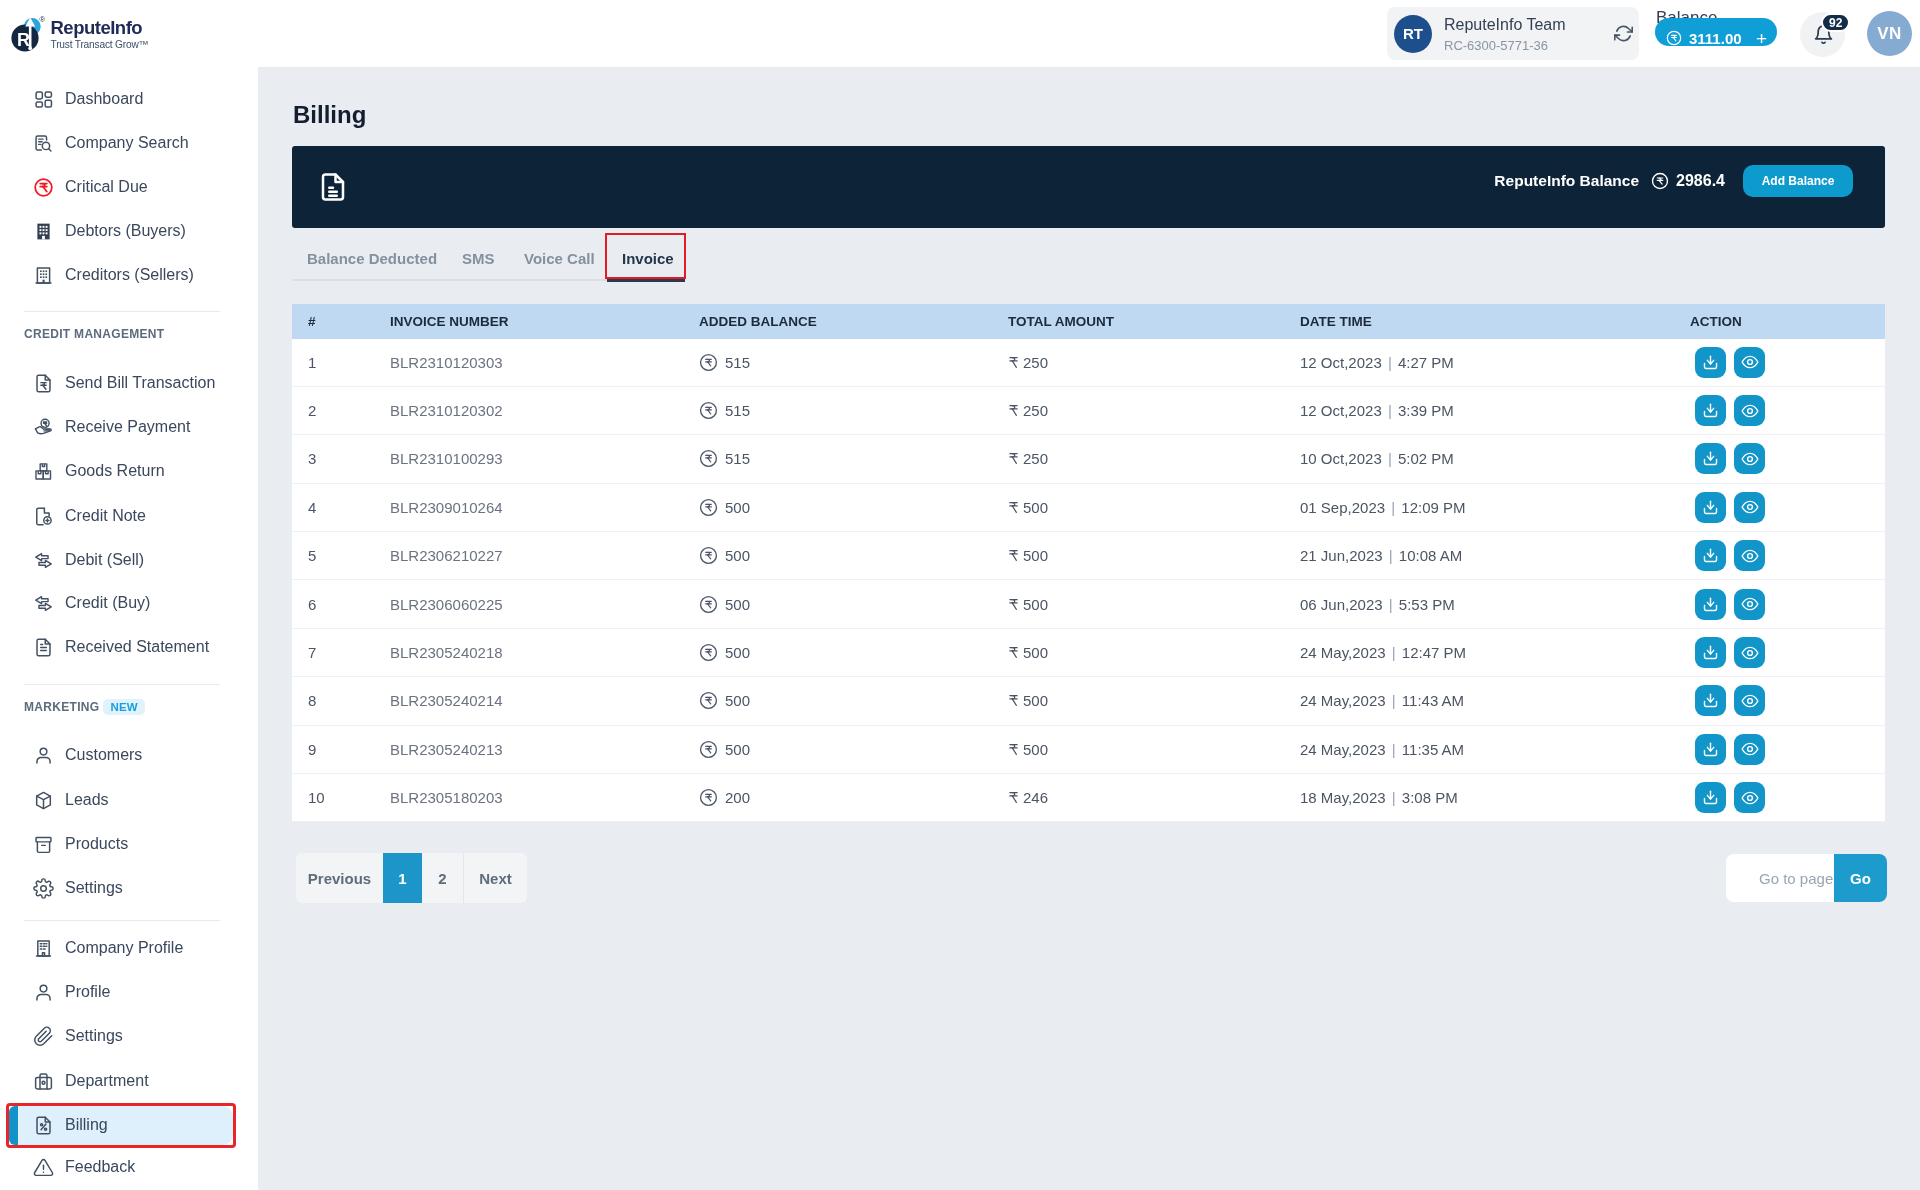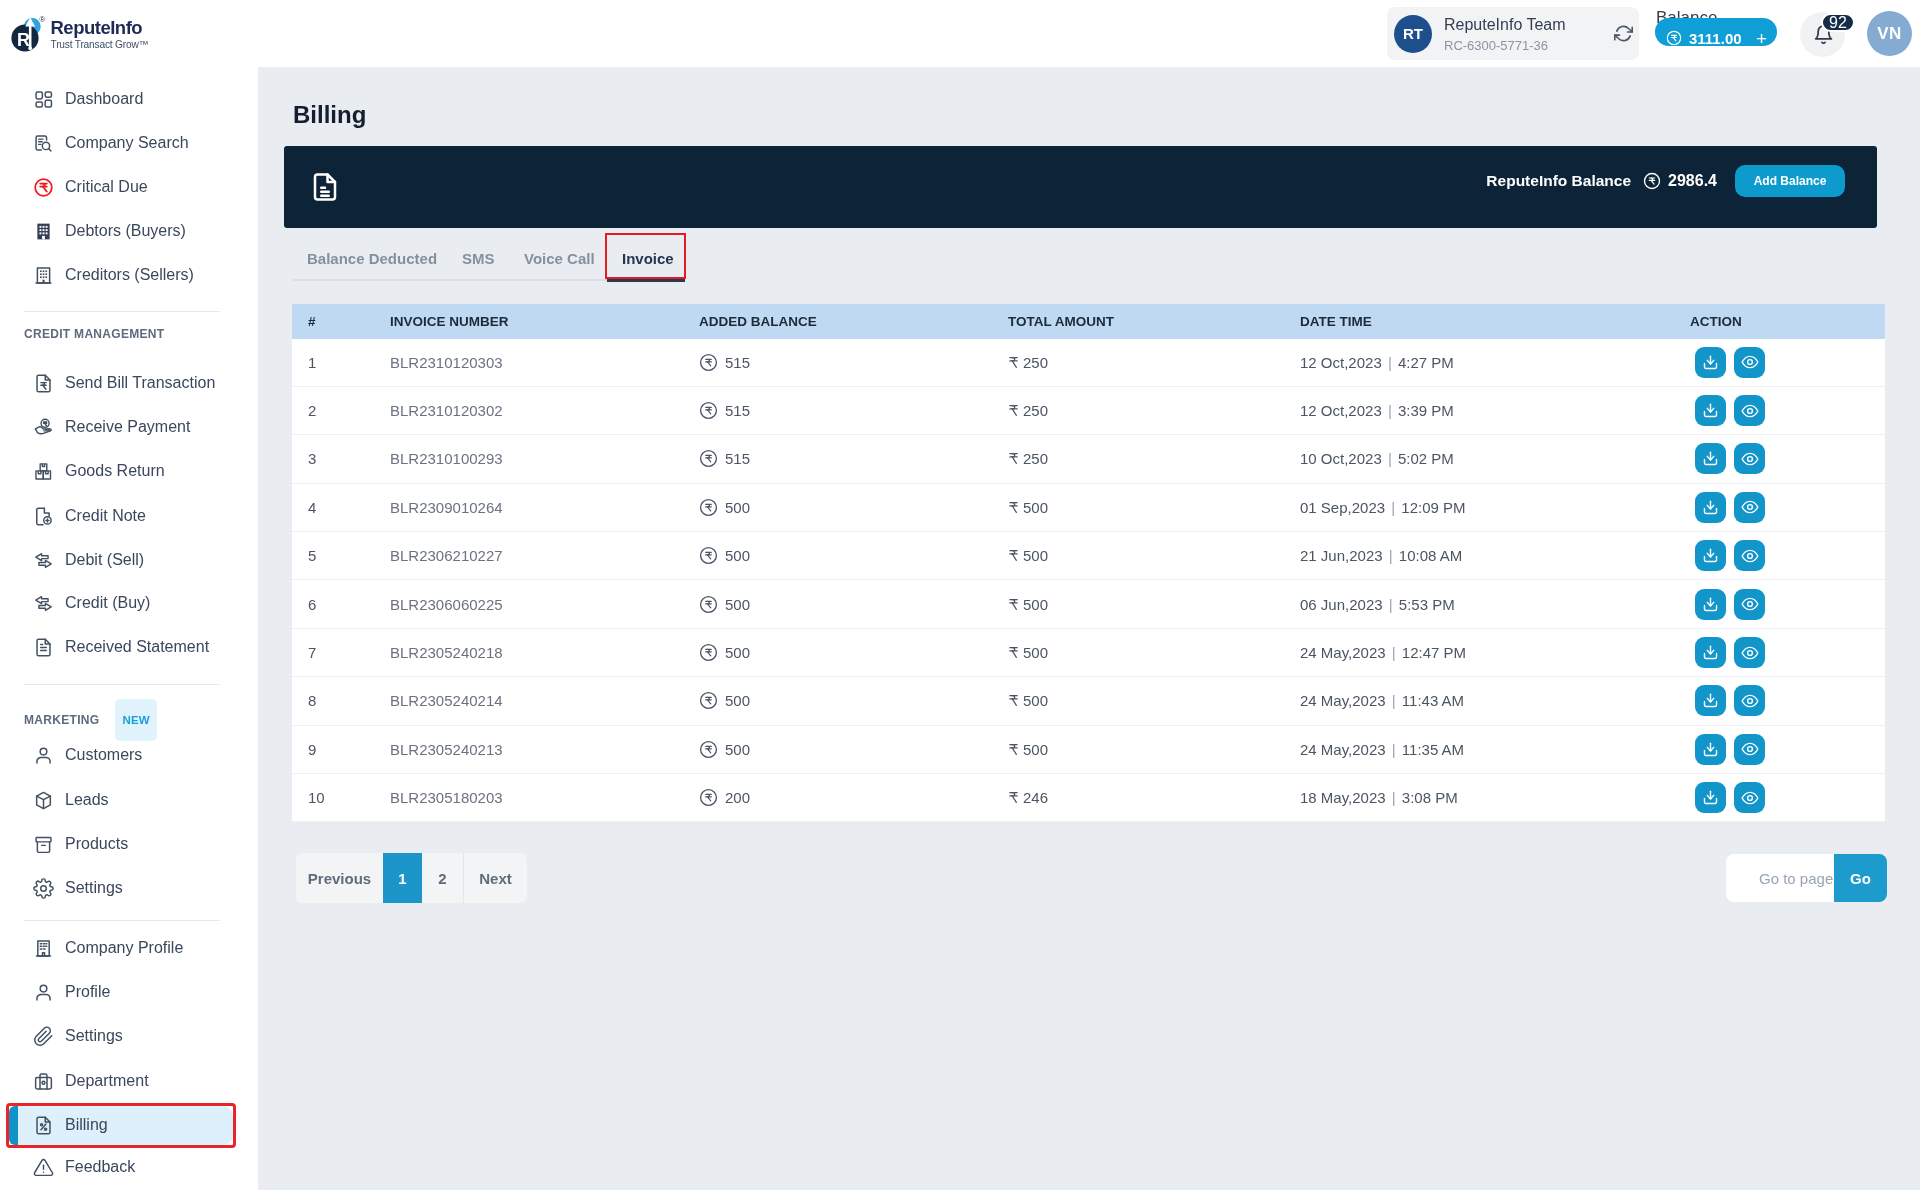--- a/index.html
+++ b/index.html
@@ -5,21 +5,21 @@
 *{margin:0;padding:0;box-sizing:border-box}
 html,body{width:1920px;height:1190px;overflow:hidden}
 body{font-family:"Liberation Sans",sans-serif;background:#e9edf1;position:relative}
 .header{position:absolute;left:0;top:0;width:1920px;height:67px;background:#fff;z-index:5}
 .sidebar{position:absolute;left:0;top:67px;width:258px;height:1123px;background:#fff;z-index:4}
 .si{position:absolute;left:0;width:220px;height:44px;display:flex;align-items:center}
 .si svg{position:absolute;left:33px;width:21px;height:21px}
 .si .lbl{position:absolute;left:65px;font-size:16px;color:#3a475c}
 .sdiv{position:absolute;left:24px;width:196px;height:1px;background:#e6e9ed}
 .shead{position:absolute;left:24px;font-size:12px;font-weight:bold;color:#5d6b7e;letter-spacing:.3px}
-.newb{display:inline-block;background:#e0f3fd;color:#189fd8;font-size:11.5px;font-weight:bold;padding:15px 7px;border-radius:5px;margin-left:16px;letter-spacing:.2px}
+.newb{display:inline-block;background:#e0f3fd;color:#189fd8;font-size:11.5px;font-weight:bold;padding:2px 7px;border-radius:5px;margin-left:4px;letter-spacing:.2px}
 .active-wrap{position:absolute;left:6px;top:1036px;width:230px;height:45px;border:3px solid #e8252a;border-radius:4px}
 .active-bg{position:absolute;left:9px;top:1039px;width:224px;height:39px;background:#def0fb;border-radius:10px}
 .active-bar{position:absolute;left:9px;top:1039px;width:9px;height:39px;background:#1193c9;border-radius:6px 0 0 6px}
 
 .thead{display:flex;align-items:center;height:34.5px;background:#bed9f1;font-size:13.5px;font-weight:bold;color:#1c2a3a}
 .trow{display:flex;align-items:center;height:48.4px;border-bottom:1px solid #eef1f4;font-size:15px;color:#4b5563}
 .c1{padding-left:16px;width:98px;flex:none}
 .c2{width:309px;flex:none}
 .c3{width:309px;flex:none;display:flex;align-items:center}
 .c4{width:292px;flex:none}
@@ -69,21 +69,21 @@
       </svg>
   <span style="font-size:15px;font-weight:bold;margin-left:7px">3111.00</span>
   <span style="font-size:19px;font-weight:400;margin-left:auto;line-height:1">+</span>
 </div>
 
 <div style="position:absolute;left:1800px;top:11.5px;width:45px;height:45px;border-radius:50%;background:#f1f2f4"></div>
 <svg style="position:absolute;left:1813px;top:24px" width="21" height="21" viewBox="0 0 24 24" fill="none" stroke="#2e3a4e" stroke-width="2" stroke-linecap="round" stroke-linejoin="round">
       <path d="M18 8A6 6 0 0 0 6 8c0 7-3 9-3 9h18s-3-2-3-9"></path>
       <path d="M13.73 21a2 2 0 0 1-3.46 0"></path>
     </svg>
-<div style="position:absolute;left:1821px;top:13px;height:19px;padding:0 6px;background:#132c47;border:2px solid #fff;border-radius:10px;color:#fff;font-size:16px;font-weight:normal;display:flex;align-items:center">92</div>
+<div style="position:absolute;left:1821px;top:13px;height:19px;padding:0 6px;background:#132c47;border:2px solid #fff;border-radius:10px;color:#fff;font-size:12px;font-weight:bold;display:flex;align-items:center">92</div>
 
 <div style="position:absolute;left:1867px;top:11px;width:45px;height:45px;border-radius:50%;background:#85abd2;color:#fff;font-size:17px;font-weight:bold;display:flex;align-items:center;justify-content:center;letter-spacing:.5px">VN</div>
 </div>
 <div class="sidebar">
 <div class="active-bg"></div>
     <div class="active-bar"></div>
     <div class="active-wrap"></div>
 <div class="si" style="top:10px">
       <svg viewBox="0 0 24 24">
         <g stroke="#425062" stroke-width="1.7" fill="none" stroke-linecap="round" stroke-linejoin="round">
@@ -334,21 +334,21 @@
           <path d="M12 9.5v4.5"></path>
           <path d="M12 17.5h.01"></path>
         </g>
       </svg>
       <span class="lbl">Feedback</span>
     </div>
 </div>
 
 <div style="position:absolute;left:293px;top:101px;font-size:24px;line-height:27px;font-weight:bold;color:#141e30;z-index:1">Billing</div>
 
-<div style="position:absolute;left:284px;top:146px;width:1593px;height:82px;background:#0d2438;border-radius:3px;display:flex;align-items:center">
+<div style="position:absolute;left:292px;top:146px;width:1593px;height:82px;background:#0d2438;border-radius:3px;display:flex;align-items:center">
   <svg style="margin-left:26px" width="30" height="40" viewBox="0 0 24 24" fill="none" stroke="#fff" stroke-width="2" stroke-linecap="round" stroke-linejoin="round">
       <path d="M14 2H6a2 2 0 0 0-2 2v16a2 2 0 0 0 2 2h12a2 2 0 0 0 2-2V8z"></path>
       <polyline points="14 2 14 8 20 8"></polyline>
       <line x1="9" y1="12.5" x2="12" y2="12.5"></line>
       <line x1="9" y1="15.8" x2="15" y2="15.8"></line>
       <line x1="9" y1="19" x2="15" y2="19"></line>
     </svg>
   <div style="margin-left:auto;display:flex;align-items:center;color:#fff;position:relative;top:-6px">
     <span style="font-size:15.5px;font-weight:bold">ReputeInfo Balance</span>
     <span style="margin-left:12px;display:flex;align-items:center">

